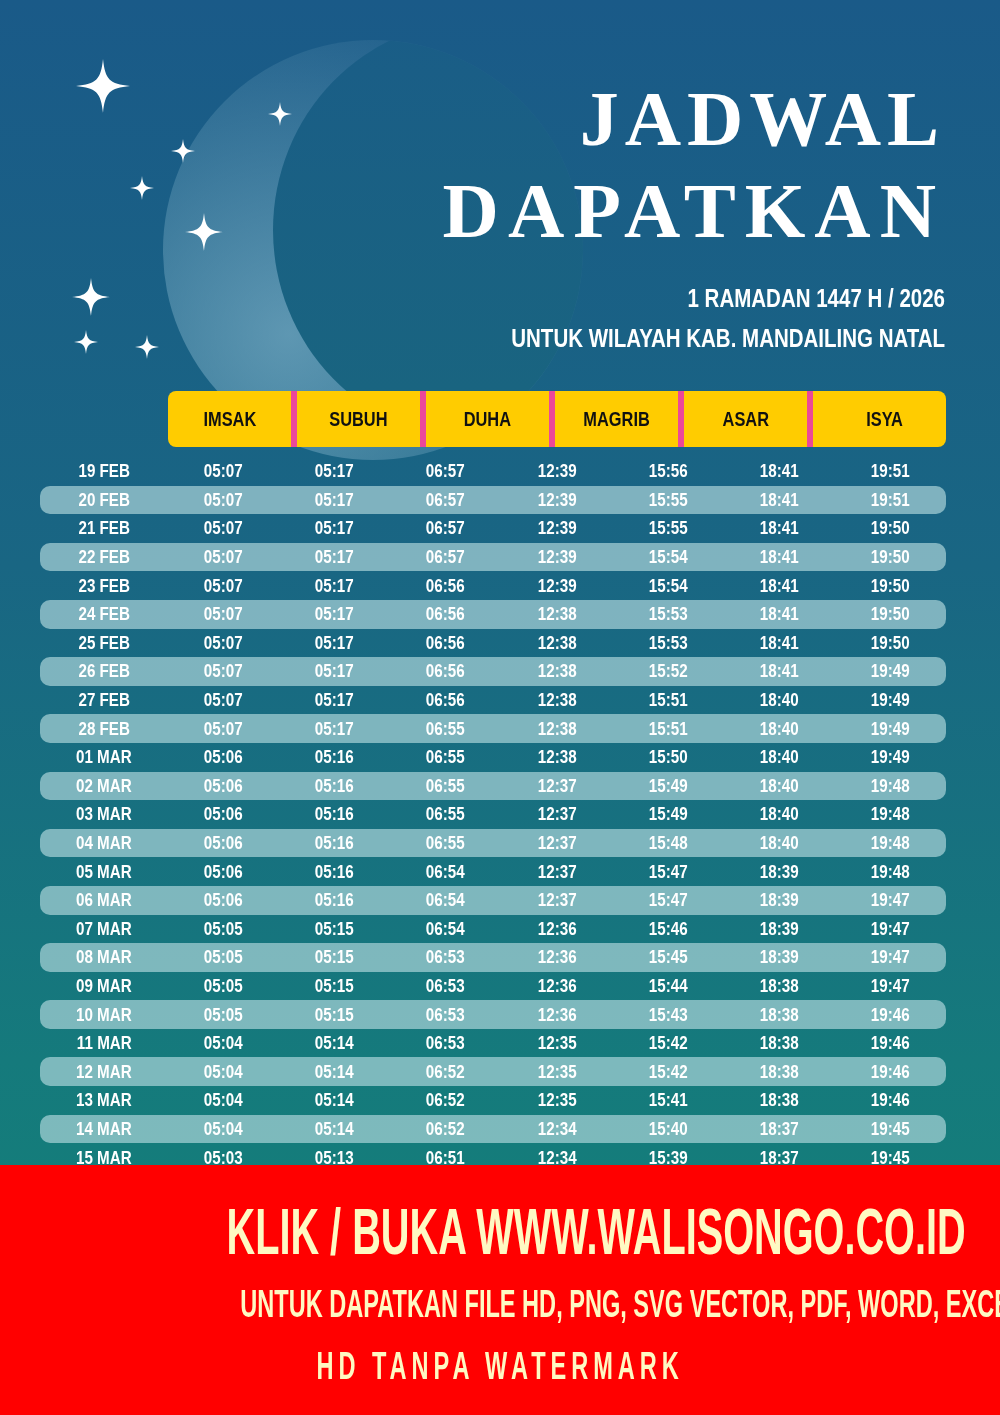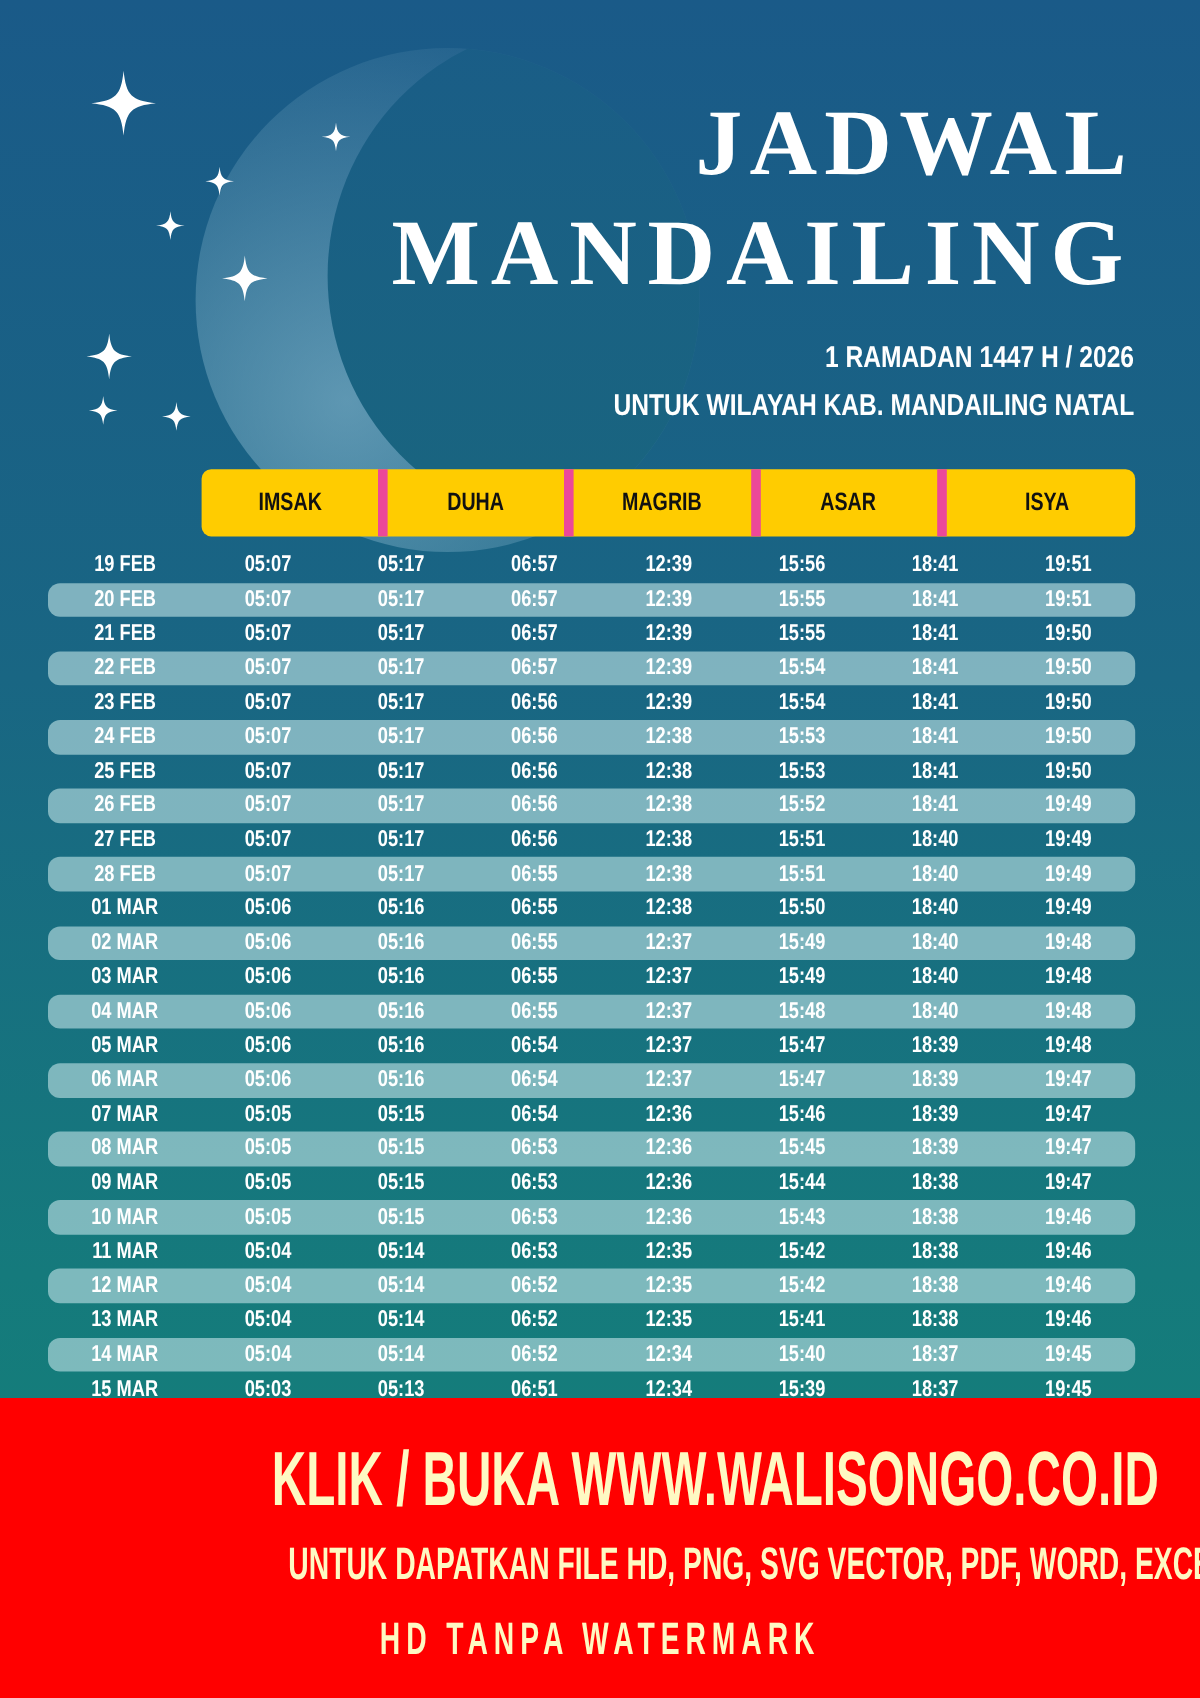--- a/index.html
+++ b/index.html
@@ -58,21 +58,21 @@
     background: #ffcc00;
     border-radius: 8px;
     display: flex;
   }
   .header-cell {
     flex: 1;
     display: flex; align-items: center; justify-content: center;
     color: #111;
     font-weight: bold;
     font-size: 21px;
-    border-right: 8px solid #ec4899;
+    border-right: 6px solid #ec4899;
   }
   .header-cell:last-child { border-right: none; margin-left: 10px; }
   .header-cell span { display: inline-block; transform: scaleX(0.78); }
 
   .rows {
     position: absolute;
     left: 40px; top: 457px;
     width: 906px;
   }
   .row {
@@ -137,28 +137,31 @@
     <path d="M50 0 C54 38 62 46 100 50 C62 54 54 62 50 100 C46 62 38 54 0 50 C38 46 46 38 50 0Z" fill="#fff"></path>
   </svg>
 <svg class="star" style="left:74px;top:329px" width="24" height="26" viewBox="0 0 100 100">
     <path d="M50 0 C54 38 62 46 100 50 C62 54 54 62 50 100 C46 62 38 54 0 50 C38 46 46 38 50 0Z" fill="#fff"></path>
   </svg>
 <svg class="star" style="left:135px;top:334px" width="24" height="26" viewBox="0 0 100 100">
     <path d="M50 0 C54 38 62 46 100 50 C62 54 54 62 50 100 C46 62 38 54 0 50 C38 46 46 38 50 0Z" fill="#fff"></path>
   </svg>
 
 <div class="title title-1">JADWAL</div>
-<div class="title title-2">MANDAILING</div>
+<div class="title title-2">DAPATKAN</div>
 
 <div class="subtitle sub-1">1 RAMADAN 1447 H / 2026</div>
 <div class="subtitle sub-2">UNTUK WILAYAH KAB. MANDAILING NATAL</div>
 
 <div class="header-bar" id="headerBar">
     <div class="header-cell">
       <span>IMSAK</span>
+    </div>
+    <div class="header-cell">
+      <span>SUBUH</span>
     </div>
     <div class="header-cell">
       <span>DUHA</span>
     </div>
     <div class="header-cell">
       <span>MAGRIB</span>
     </div>
     <div class="header-cell">
       <span>ASAR</span>
     </div>

